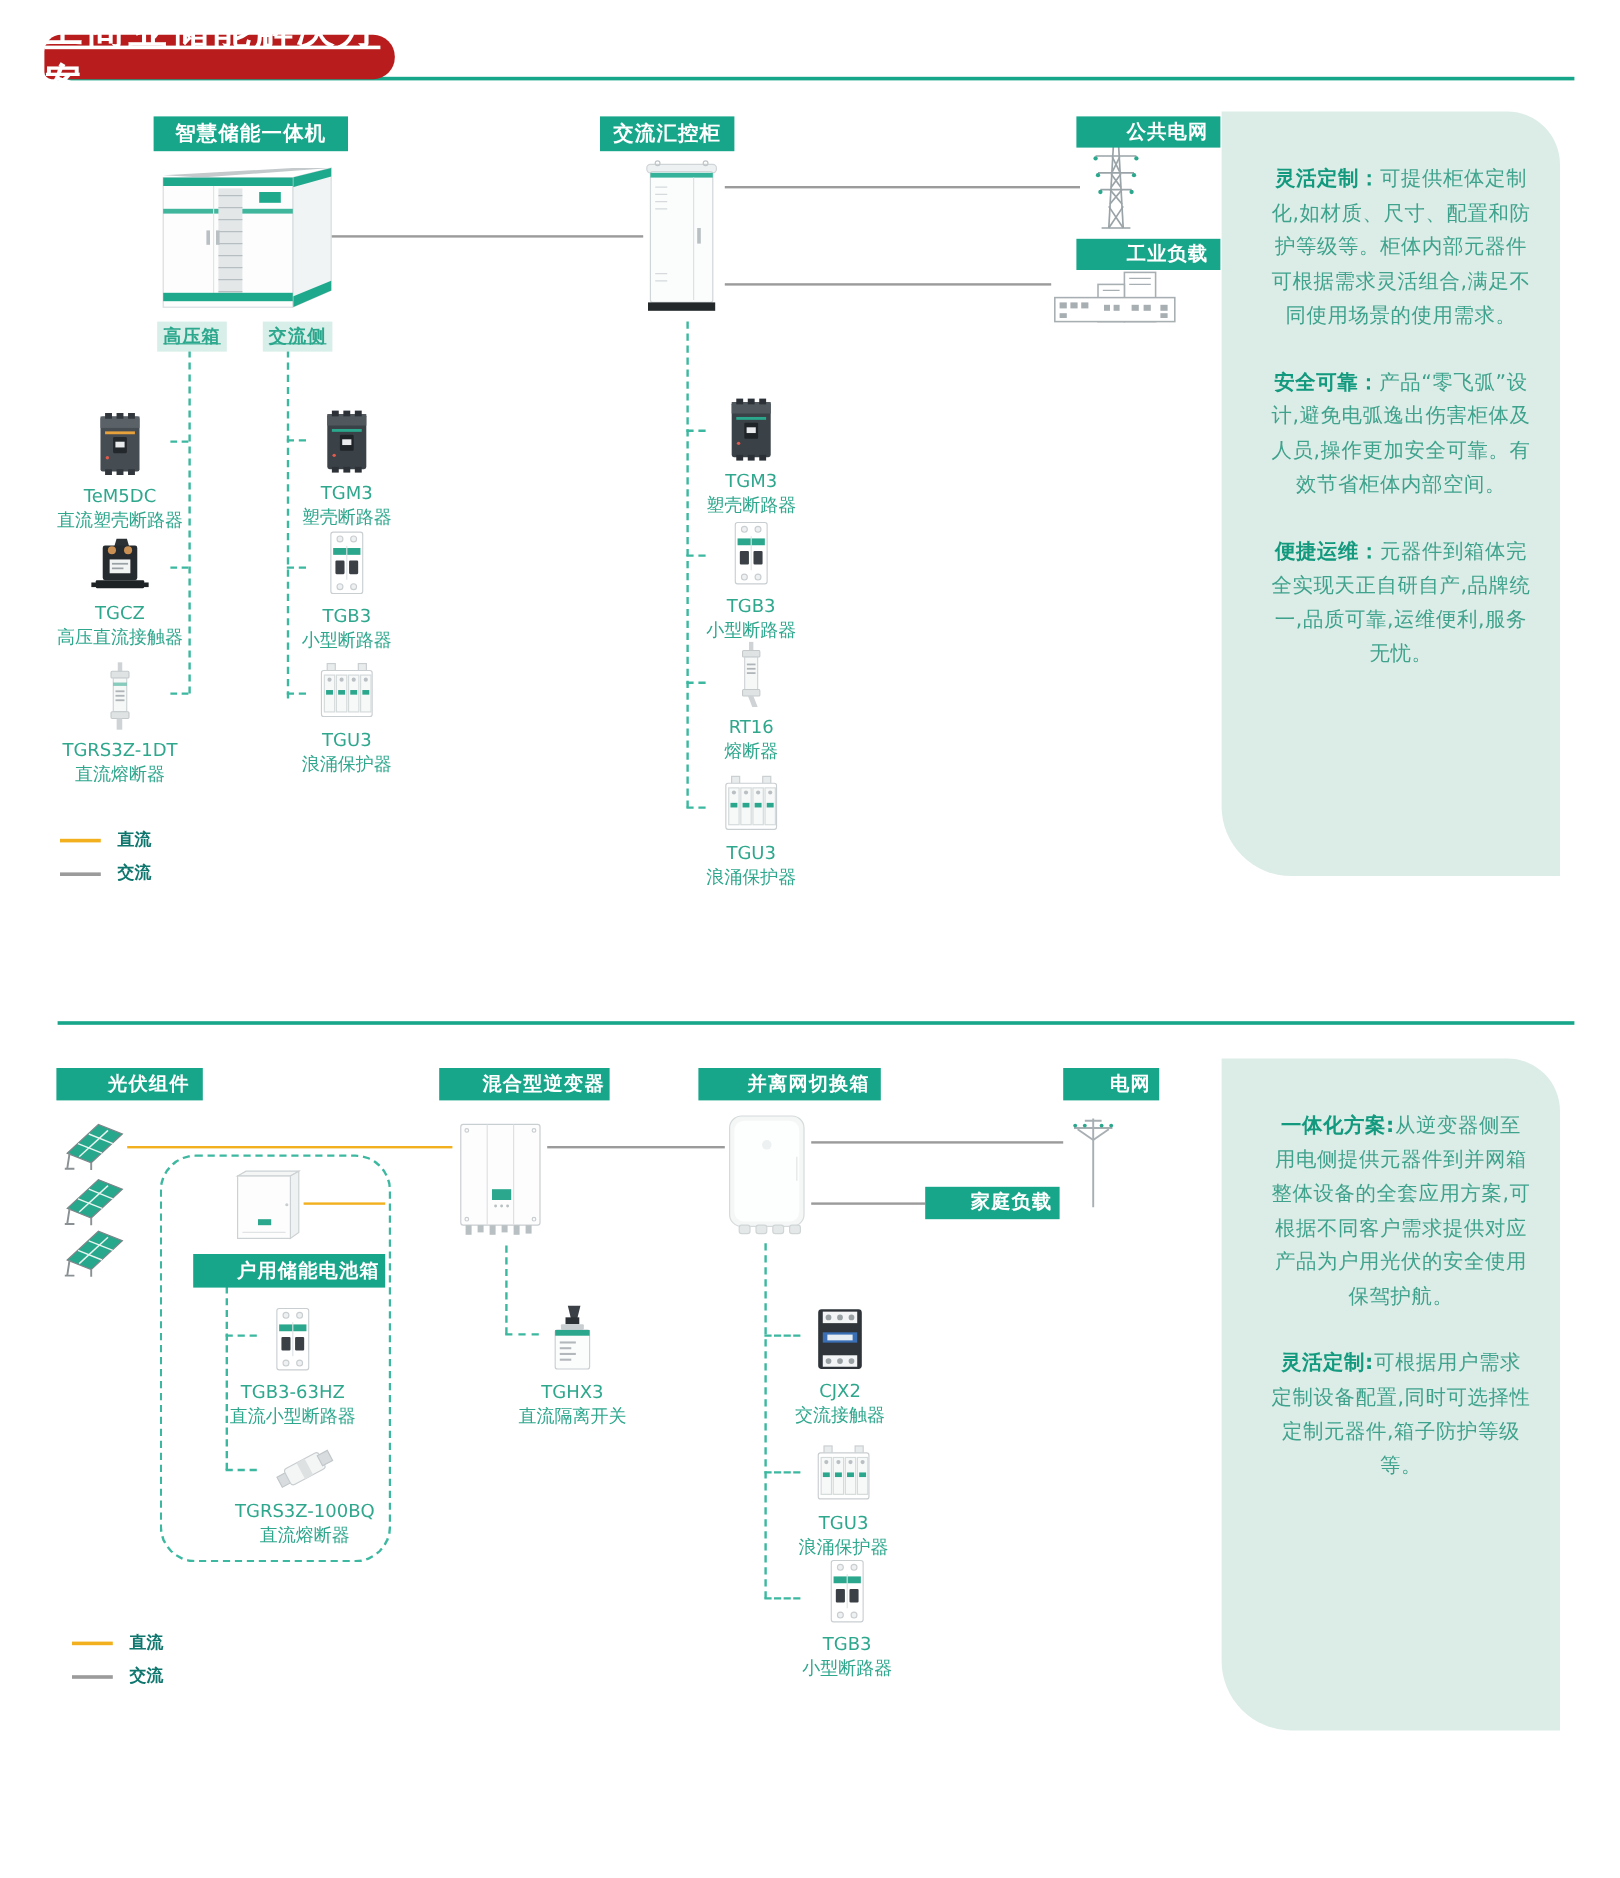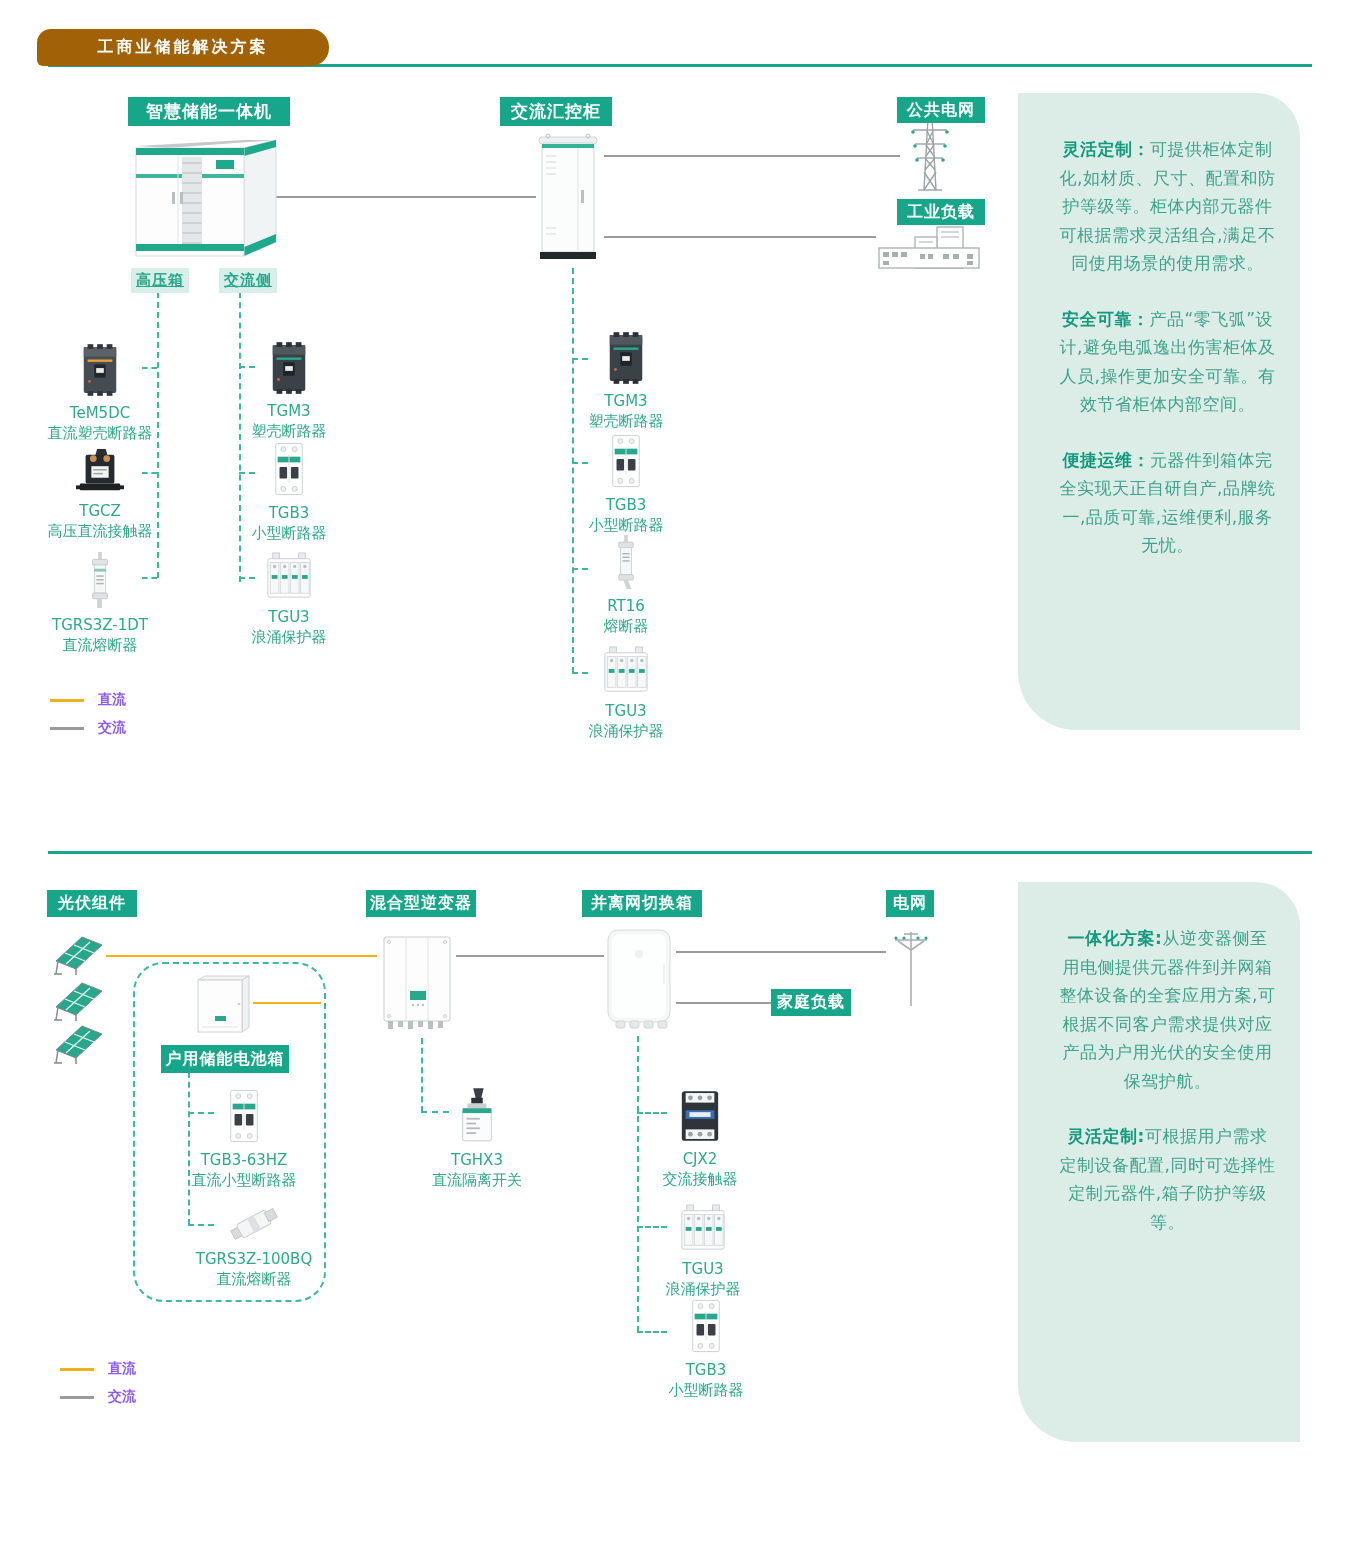--- a/index.html
+++ b/index.html
@@ -1,26 +1,26 @@
 <!DOCTYPE html>
 <html><head>
 <meta charset="utf-8">
 <style>
   html,body{margin:0;padding:0;background:#fff;}
   .canvas{position:relative;width:1350px;height:1565px;background:#fff;overflow:hidden;
           font-family:"DejaVu Sans","Liberation Sans",sans-serif;}
   
-  .hdr-box{position:absolute;left:37px;width:292px;height:37px;background:#a16207;color:#fff;
-           font-weight:bold;font-size:16px;letter-spacing:3px;display:flex;align-items:center;
-           justify-content:center;border-radius:14px 18px 18px 6px;z-index:3;}
+  .hdr-box{position:absolute;left:37px;width:292px;height:37px;background:#b91c1c;color:#fff;
+           font-weight:bold;font-size:32px;letter-spacing:3px;display:flex;align-items:center;
+           justify-content:center;border-radius:14px 18px 18px 6px;z-index:3;text-decoration:underline;}
   .hdr-line{position:absolute;left:48px;width:1264px;height:3px;background:#17a68a;z-index:2;}
   
   .badge{position:absolute;background:#17a68a;color:#fff;font-weight:bold;font-size:17px;
          display:flex;align-items:center;justify-content:center;letter-spacing:1px;z-index:4;}
-  .badge.f16{font-size:16px;}
+  .badge.f16{font-size:16px;padding-left:32px;}
   .badge-light{position:absolute;background:#d8eee8;color:#2aa78c;font-weight:bold;font-size:15px;
          display:flex;align-items:center;justify-content:center;letter-spacing:1px;z-index:4;text-decoration:underline;}
   
   .solid{position:absolute;height:2px;background:#9b9b9b;z-index:1;}
   .solid.orange{background:#f2b01e;}
   .vdash{position:absolute;width:0;border-left:2px dashed #3cb8a0;z-index:1;}
   .hdash{position:absolute;height:0;border-top:2px dashed #3cb8a0;z-index:1;}
   .dash-rect{position:absolute;border:2px dashed #3cb8a0;border-radius:30px;z-index:1;}
   
   .product{position:absolute;width:130px;display:flex;flex-direction:column;align-items:center;
@@ -29,21 +29,21 @@
   .p-icon{display:flex;align-items:flex-end;justify-content:center;margin-bottom:6px;}
   
   .illus{position:absolute;z-index:2;}
   
   .panel{position:absolute;left:1018px;width:282px;background:#dcede7;border-radius:0 44px 0 58px;
          box-sizing:border-box;padding:42px 24px 0 38px;color:#3fa28c;font-size:17px;
          line-height:28.5px;letter-spacing:.5px;z-index:0;}
   .panel p{margin:0 0 27px 3px;text-align:center;}
   .panel b{color:#12997e;}
   
-  .legend-item{position:absolute;display:flex;align-items:center;gap:14px;color:#8b5cf6;
+  .legend-item{position:absolute;display:flex;align-items:center;gap:14px;color:#0f766e;
                font-weight:bold;font-size:14px;z-index:3;}
   .legend-line{width:34px;height:3px;}
   .legend-line.dc{background:#f2b01e;}
   .legend-line.ac{background:#9b9b9b;}
 </style>
 </head>
 <body>
 
 <div class="canvas">
 

